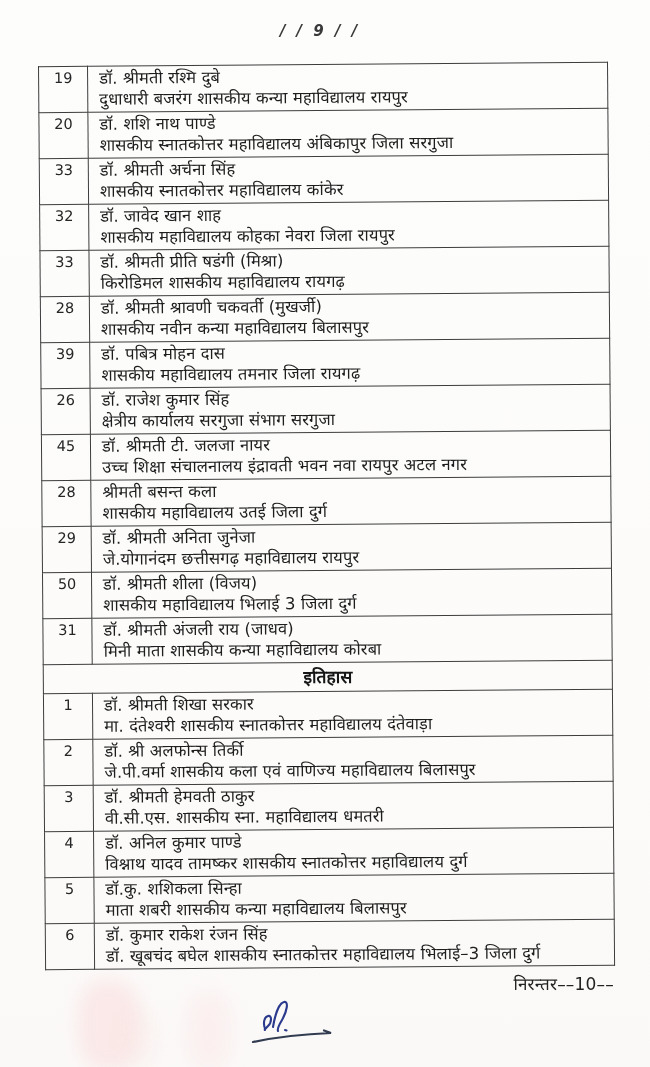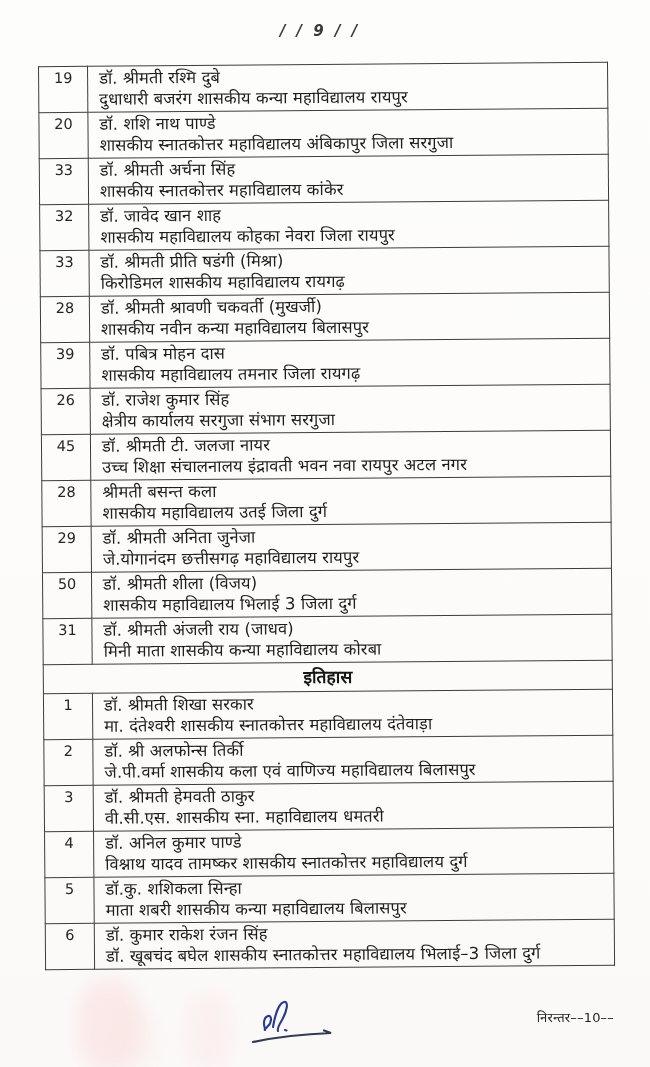--- a/index.html
+++ b/index.html
@@ -73,22 +73,22 @@
     color: #161616;
   }
 
   .signature {
     position: absolute;
     left: 243px; top: 993px;
     width: 120px; height: 58px;
   }
   .footer-cont {
     position: absolute;
-    right: 36px; top: 1008px;
-    font-size: 13px;
+    right: 36px; top: 972px;
+    font-size: 17px;
     color: #222;
     letter-spacing: 0.2px;
   }
 </style>
 </head>
 <body>
 
 <div class="sheet">
   <div class="artifact a1"></div>
   <div class="artifact a2"></div>

